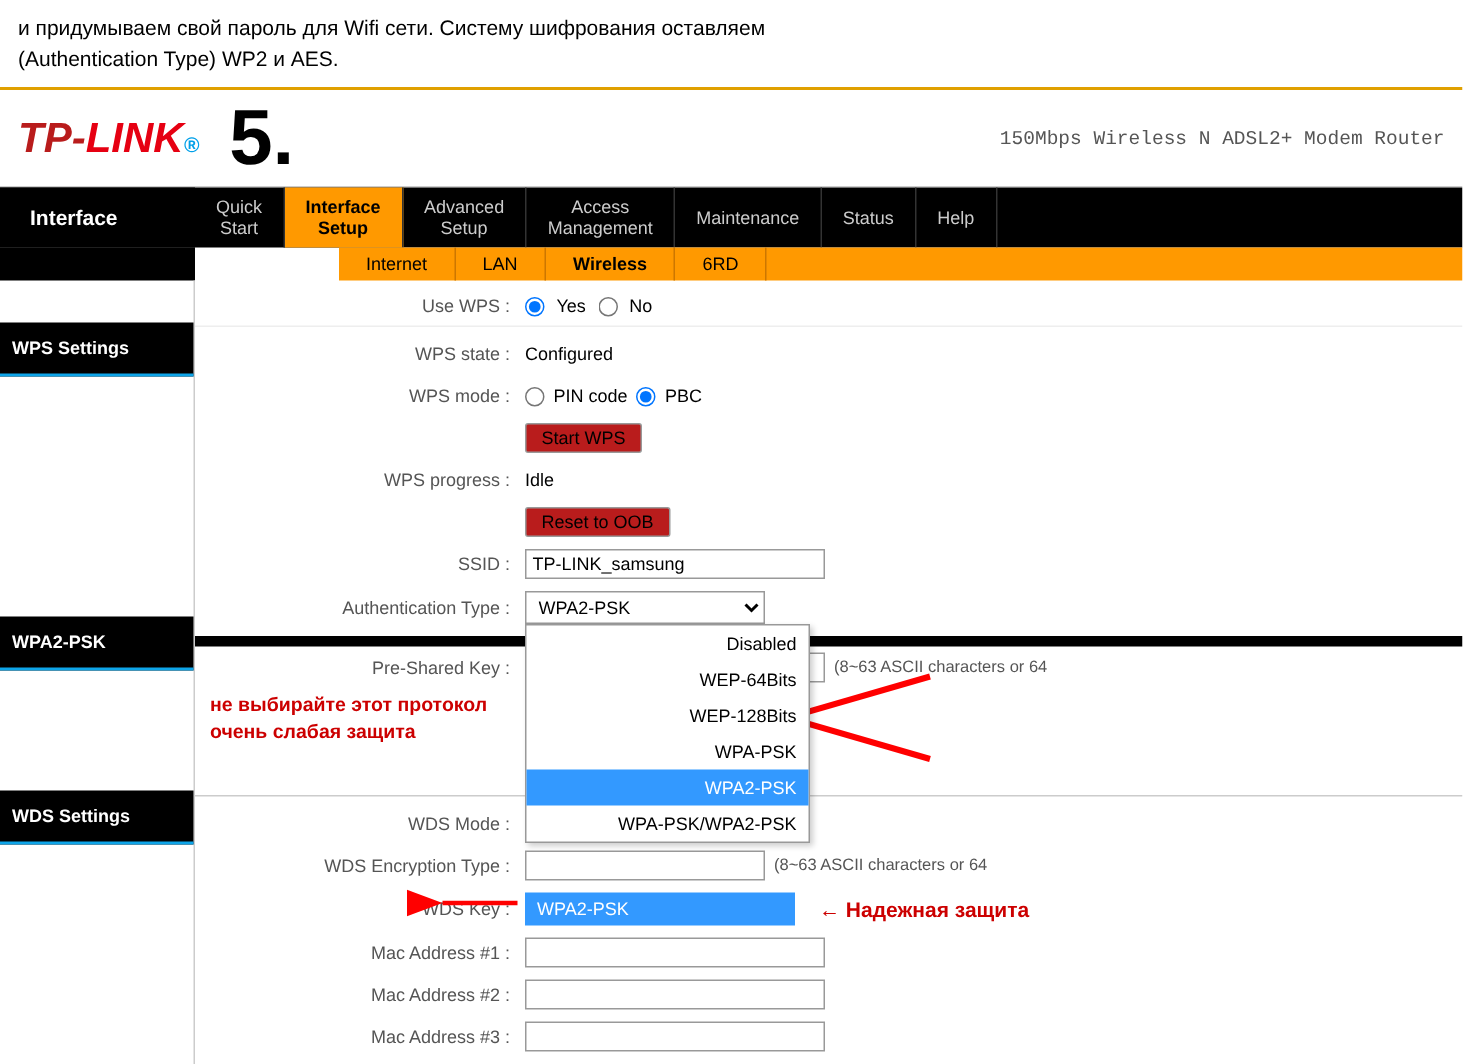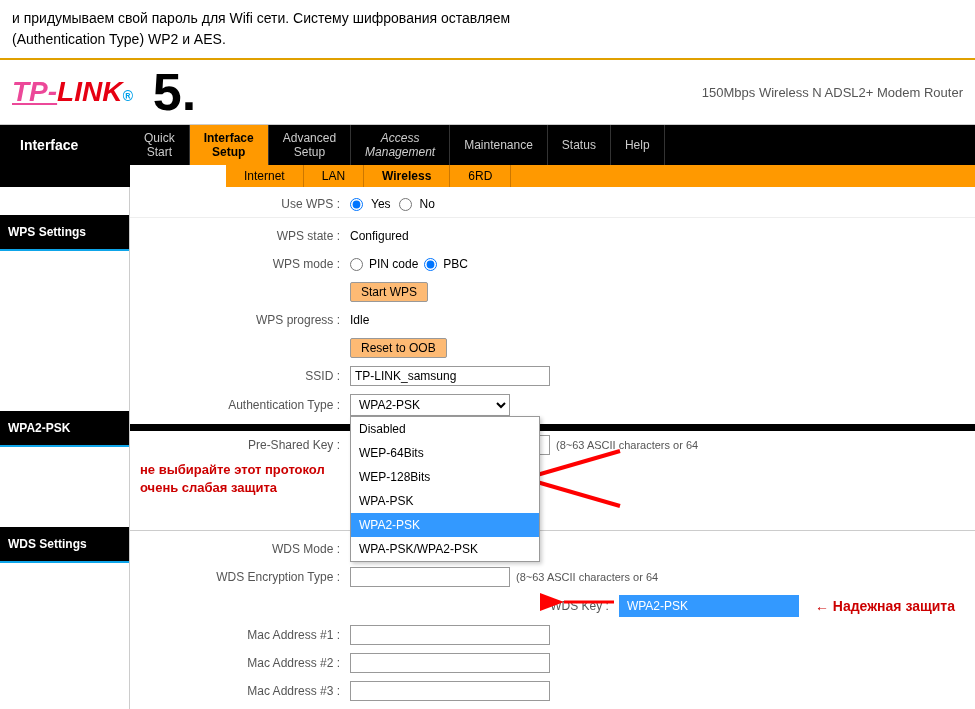--- a/index.html
+++ b/index.html
@@ -32,20 +32,21 @@
       font-size: 52px;
       font-weight: bold;
       color: #000;
       margin-right: 20px;
       line-height: 1;
     }
     .device-name {
       margin-left: auto;
       font-size: 13px;
       color: #555;
+      font-family: Liberation Mono, monospace;
     }
 
     .nav-bar {
       display: flex;
       background: #000;
       align-items: stretch;
     }
     .nav-interface {
       background: #000;
       color: #fff;
@@ -155,21 +156,21 @@
       display: flex;
       align-items: center;
       gap: 6px;
       font-size: 12px;
       position: relative;
     }
 
     button.small-btn {
       padding: 2px 10px;
       font-size: 12px;
-      background: #fdba74;
+      background: #b91c1c;
       border: 1px solid #999;
       cursor: pointer;
       border-radius: 2px;
     }
 
     input[type=text].field-input {
       width: 200px;
       padding: 2px 4px;
       border: 1px solid #999;
       font-size: 12px;
@@ -185,20 +186,21 @@
 
     .dropdown-open {
       position: absolute;
       top: 22px;
       left: 0;
       width: 190px;
       background: #fff;
       border: 1px solid #999;
       z-index: 10;
       box-shadow: 2px 2px 4px rgba(0,0,0,0.2);
+      text-align: right;
     }
     .dropdown-option {
       padding: 5px 8px;
       font-size: 12px;
       cursor: pointer;
     }
     .dropdown-option.selected {
       background: #3399ff;
       color: #fff;
     }
@@ -238,36 +240,36 @@
 
 <div>
   <div class="top-text">
     <div>и придумываем свой пароль для Wifi сети. Систему шифрования оставляем</div>
     <div>(Authentication Type) WP2 и AES.</div>
   </div>
 </div>
 
 <div class="header">
   <div class="logo">
-    <span style="color:#ec4899;text-decoration:underline;">TP-</span><span style="color:#e60012;">LINK</span><span style="color:#00a0e9; font-size:14px;">®</span>
+    <span style="color:#b91c1c;">TP-</span><span style="color:#e60012;">LINK</span><span style="color:#00a0e9; font-size:14px;">®</span>
   </div>
   <div class="step-num">5.</div>
   <div class="device-name">150Mbps Wireless N ADSL2+ Modem Router</div>
 </div>
 
 <div class="nav-bar">
   <div class="nav-interface">Interface</div>
   <div class="nav-items">
     <div class="nav-item" style="white-space:pre-line; font-size:12px;">Quick
 Start</div>
     <div class="nav-item active" style="white-space:pre-line; font-size:12px;">Interface
 Setup</div>
     <div class="nav-item" style="white-space:pre-line; font-size:12px;">Advanced
 Setup</div>
-    <div class="nav-item" style="white-space:pre-line; font-size:12px;font-style:italic;">Access
+    <div class="nav-item" style="white-space:pre-line; font-size:12px;">Access
 Management</div>
     <div class="nav-item">Maintenance</div>
     <div class="nav-item">Status</div>
     <div class="nav-item">Help</div>
   </div>
 </div>
 
 <div style="display:flex;">
   <div style="width:130px; background:#000;"></div>
   <div class="sub-nav" style="flex:1;">
@@ -392,21 +394,21 @@
           <input type="text" class="field-input" style="width: 160px;">
         </div>
       </div>
       <div class="form-row">
         <span class="label">WDS Encryption Type :</span>
         <div class="value">
           <input type="text" class="field-input" style="width: 160px;">
           <span style="color:#555; font-size:11px;">(8~63 ASCII characters or 64</span>
         </div>
       </div>
-      <div class="form-row" style="position:relative;justify-content:flex-end;">
+      <div class="form-row" style="position:relative;">
         <span class="label">WDS Key :</span>
         <div class="value" style="position:relative;">
 
           <div style="background:#3399ff; color:#fff; padding:4px 8px; font-size:12px; width:180px; cursor:pointer;">WPA2-PSK</div>
           <span class="annotation-reliable">
             ← <span>Надежная защита</span>
           </span>
 
           <svg style="position:absolute;top:-5px;left:-60px;pointer-events:none;overflow:visible;">
             <defs>

